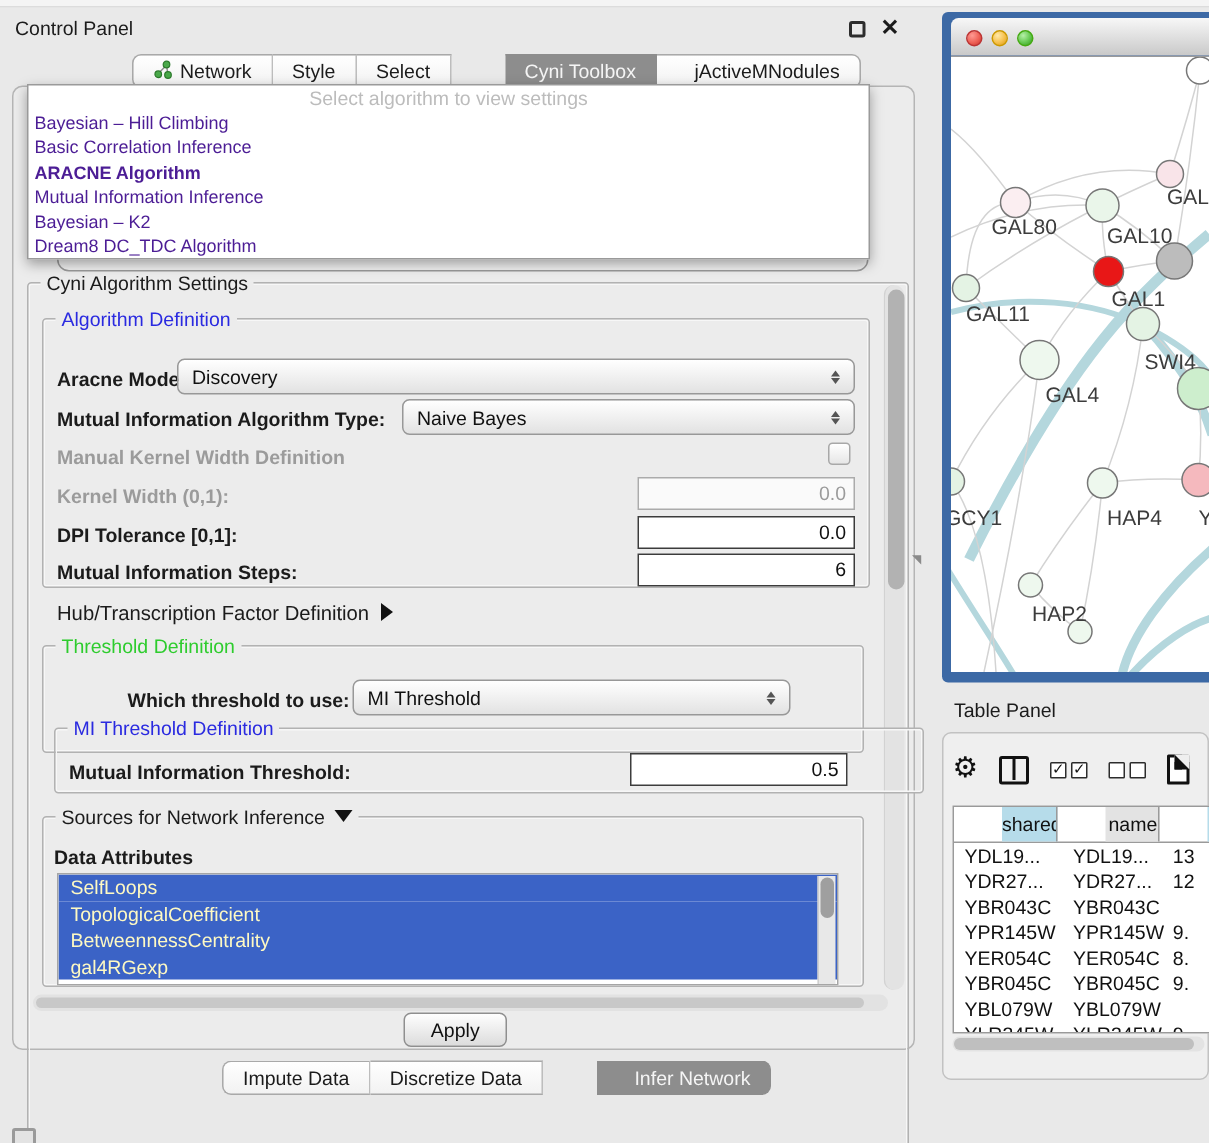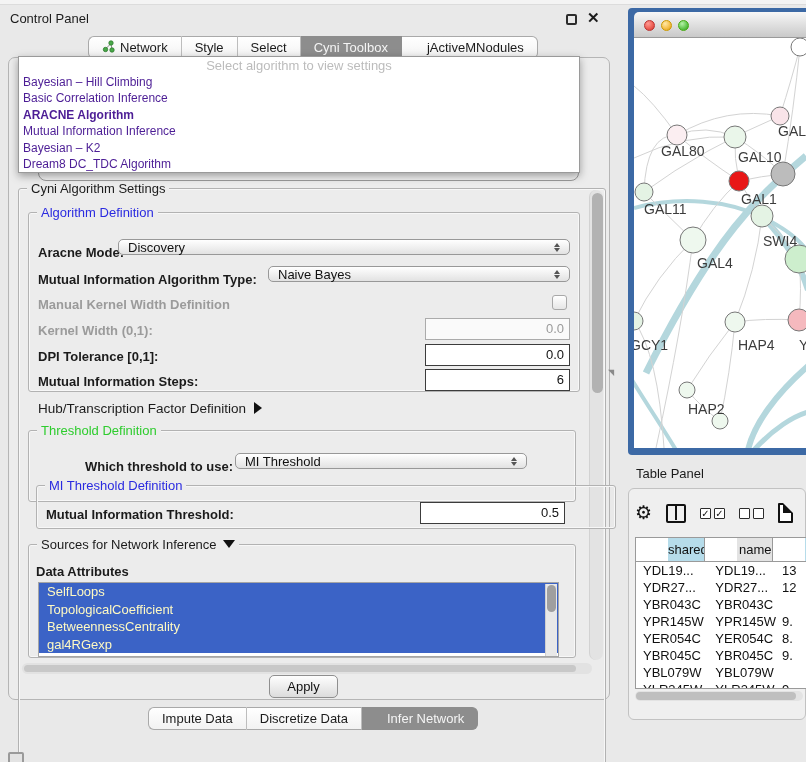--- a/index.html
+++ b/index.html
@@ -14,21 +14,21 @@
   .float-btn { position:absolute; left:566px; top:8px; width:11px; height:11px; border:2px solid #2c2c2c; border-radius:2px; background:transparent; }
   .close-btn { position:absolute; left:587px; top:3px; font-size:15px; font-weight:bold; color:#1b1b1b; }
 
   .tabstrip { position:absolute; display:flex; height:23px; }
   .tabstrip.top { left:88px; top:36px; }
   .tabstrip.bottom { left:148px; top:707px; }
   .tab { display:flex; align-items:center; gap:5px; padding:0 13px; font-size:13px; color:#1b1b1b;
          background:linear-gradient(#ffffff,#f2f2f2); border-top:1px solid #a9a9a9; border-bottom:1px solid #a9a9a9; border-right:1px solid #bdbdbd; }
   .tab:first-child { border-left:1px solid #a9a9a9; border-radius:6px 0 0 6px; }
   .tab:last-child { border-right:1px solid #a9a9a9; border-radius:0 6px 6px 0;padding-left:25px; }
-  .tab.active { background:#8d8d8d; color:#f5f5f5; border-color:#8d8d8d; }
+  .tab.active { background:#8d8d8d; color:#f5f5f5; border-color:#8d8d8d;margin-left:36px; }
 
   .content-panel { position:absolute; left:8px; top:57px; width:602px; height:643px; background:#ececec;
                    border:1px solid #b5b5b5; border-radius:7px; }
 
   
   .popup { position:absolute; left:18px; top:56px; width:562px; height:117px; background:#ffffff;
            border:1px solid #9a9a9a; box-shadow:0 3px 8px rgba(0,0,0,.35); z-index:30; }
   .popup-placeholder { text-align:center; color:#bcbcbc; font-size:13px; line-height:17px; }
   .popup-item { font-size:12px; color:#4c1d95; line-height:16.4px; padding-left:4px; white-space:nowrap; }
   .popup-item.selected { font-weight:bold; }
@@ -42,21 +42,21 @@
   .group-title { position:absolute; top:-8px; left:8px; background:#ececec; padding:0 4px; font-size:13px; color:#1b1b1b; white-space:nowrap; }
   .group-title.blue { color:#2a2ae0; }
   .group-title.green { color:#2ecc2e; }
 
   .lbl { position:absolute; font-size:13px; font-weight:bold; color:#1b1b1b; white-space:nowrap; }
   .lbl.disabled { color:#9b9b9b; }
   .lbl.plain { font-weight:normal; }
 
   .combo { position:absolute; display:flex; align-items:center; justify-content:space-between;
            background:linear-gradient(#ffffff,#e2e2e2); border:1px solid #989898; border-radius:5px;
-           font-size:13px; color:#111; padding:0 9px; height:16px; }
+           font-size:13px; color:#111; padding:0 9px; height:24px; }
   .stepper { display:flex; flex-direction:column; gap:1px; align-items:center; }
   .stepper i { width:0; height:0; border-left:3.5px solid transparent; border-right:3.5px solid transparent; }
   .stepper i.up { border-bottom:4px solid #555; }
   .stepper i.down { border-top:4px solid #555; }
 
   .field { position:absolute; height:22px; background:#ffffff; border:1.5px solid #3c3c3c;
            font-size:13px; color:#111; text-align:right; padding:0 5px; line-height:19px; }
   .field.disabled { background:#fafafa; border:1px solid #ababab; color:#9b9b9b; }
 
   .checkbox { position:absolute; width:15px; height:15px; border:1px solid #a8a8a8; border-radius:3px;

